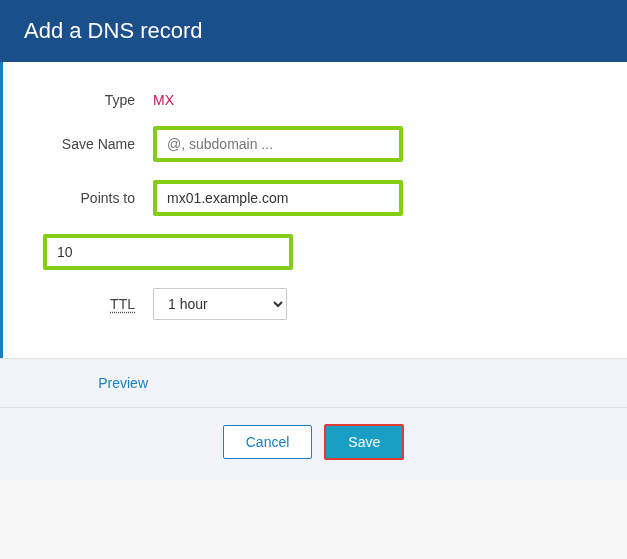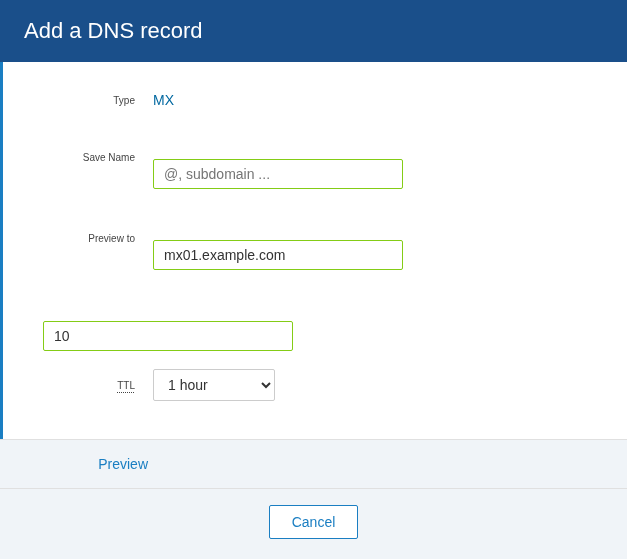--- a/index.html
+++ b/index.html
@@ -39,42 +39,41 @@
       display: flex;
       align-items: center;
       margin-bottom: 18px;
     }
 
     .form-label {
       width: 110px;
       text-align: right;
       padding-right: 18px;
       color: #444;
-      font-size: 10px;
+      font-size: 14px;
       font-weight: 400;
     }
 
     .form-value {
-      color: #0369a1;
+      color: #be185d;
       font-size: 14px;
     }
 
     .form-input {
       width: 250px;
       padding: 6px 10px;
-      border: 1px solid #84cc16;
+      border: 4px solid #84cc16;
       border-radius: 2px;
       font-size: 14px;
       color: #333;
       outline: none;
-      margin-top: 33px;
     }
 
     .form-select {
-      width: 122px;
+      width: 134px;
       padding: 6px 10px;
       border: 1px solid #ccc;
       border-radius: 2px;
       font-size: 14px;
       color: #333;
       outline: none;
       background: #fff;
       cursor: pointer;
     }
 
@@ -153,21 +152,21 @@
     <span class="form-label">Type</span>
     <span class="form-value">MX</span>
   </div>
 
   <div class="form-row">
     <label class="form-label">Save Name</label>
     <input class="form-input" type="text" value="" placeholder="@, subdomain ..." style="">
   </div>
 
   <div class="form-row">
-    <label class="form-label">Preview to</label>
+    <label class="form-label">Points to</label>
     <input class="form-input" type="text" value="mx01.example.com" style="">
   </div>
 
   <div class="form-row">
     <input class="form-input" type="text" value="10" style="">
   </div>
 
   <div class="form-row">
     <label class="form-label ttl-label">TTL</label>
     <select class="form-select">
@@ -185,13 +184,14 @@
 </div>
 
 <div class="divider"></div>
 
 <div class="preview-section">
   <span class="preview-label">Preview</span>
 </div>
 
 <div class="button-section">
   <button class="btn-cancel">Cancel</button>
+  <button class="btn-save">Save</button>
 </div>
 
 </body></html>

